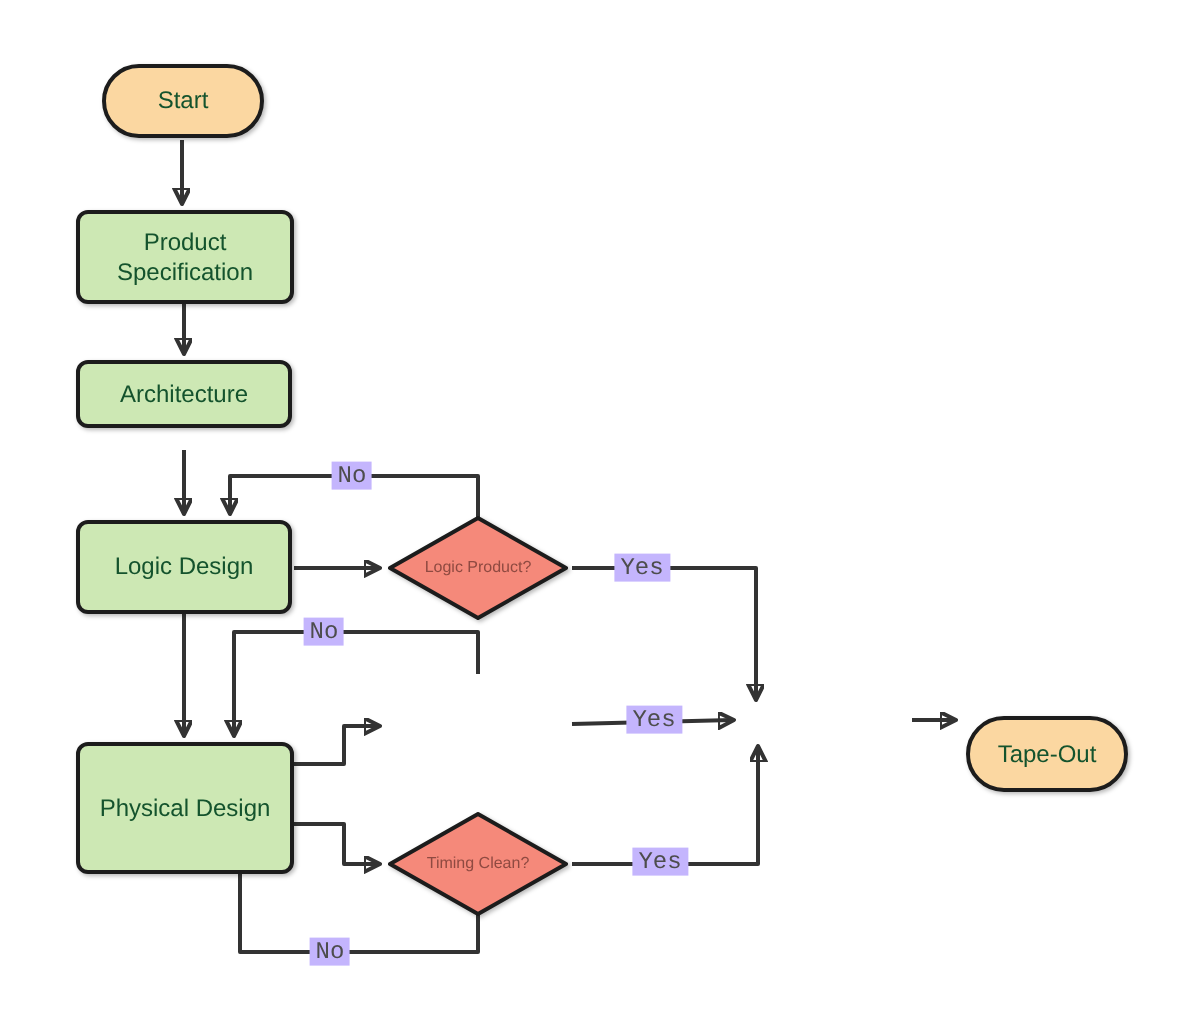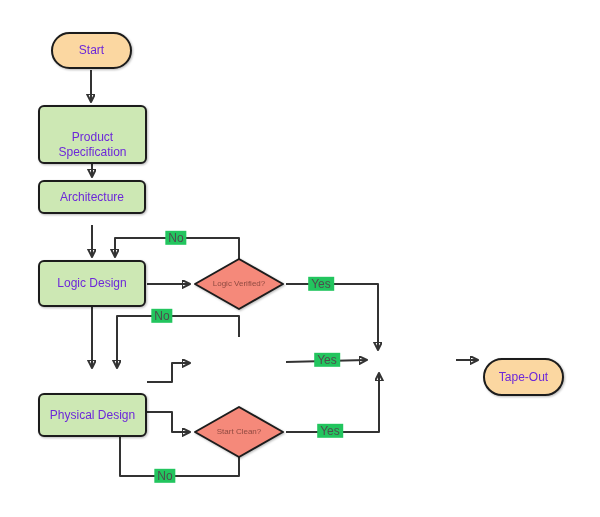--- a/index.html
+++ b/index.html
@@ -3,33 +3,33 @@
 <meta charset="utf-8">
 <style>
   html,body{margin:0;padding:0;background:#ffffff;}
   .canvas{
     position:relative;width:600px;height:517px;background:#ffffff;overflow:hidden;
     font-family:"Liberation Sans","DejaVu Sans",sans-serif;
   }
   .edge-layer{position:absolute;left:0;top:0;width:600px;height:517px;}
   .edge-layer path{fill:none;stroke:#333333;stroke-width:2;stroke-linejoin:round;}
   .node{position:absolute;display:flex;align-items:center;justify-content:center;
-    text-align:center;box-sizing:border-box;color:#6d28d9;font-size:12px;line-height:1.25;
+    text-align:center;box-sizing:border-box;color:#14532d;font-size:12px;line-height:1.25;
     filter:drop-shadow(1px 1.5px 1px rgba(0,0,0,0.28));}
   .process{background:#cde8b4;border:2px solid #1c1c1c;border-radius:6px;padding:2px 4px;}
   .terminator{background:#fbd7a1;border:2px solid #1c1c1c;border-radius:19px;}
   .diamond{filter:drop-shadow(1px 1.5px 1px rgba(0,0,0,0.28));position:absolute;}
   .diamond svg{position:absolute;left:0;top:0;display:block;}
   .diamond .dlabel{position:absolute;left:0;top:0;width:100%;height:100%;
     display:flex;align-items:center;justify-content:center;text-align:center;}
   .dlabel-small{font-size:8px;line-height:1.3;color:#8f4a41;}
   .dlabel-small .inner{width:70px;}
   .dlabel-big{font-size:12.5px;color:#4d4d4d;}
-  .edge-label{position:absolute;transform:translate(-50%,-50%);background:#22c55e;
-    padding:0 3px;font-size:12px;color:#4d4d4d;line-height:1.2;}
+  .edge-label{position:absolute;transform:translate(-50%,-50%);background:#c4b5fd;
+    padding:0 3px;font-size:12px;color:#4d4d4d;line-height:1.2;font-family:Liberation Mono, monospace;}
 </style>
 </head>
 <body>
 
 <div class="canvas">
 
   <svg class="edge-layer" width="600" height="517" viewBox="0 0 600 517">
     <defs>
       <marker id="arrow" markerWidth="9" markerHeight="9" refX="7" refY="4" orient="auto" markerUnits="userSpaceOnUse">
         <path d="M0,0 L8,4 L0,8 Z" fill="#333333"></path>
@@ -48,52 +48,52 @@
     <path d="M147,412 L172,412 L172,432 L189,432" marker-end="url(#arrow)"></path>
     <path d="M286,432 L379,432 L379,374" marker-end="url(#arrow)"></path>
     <path d="M239,457 L239,476 L120,476 L120,430" marker-end="url(#arrow)"></path>
     <path d="M456,360 L477,360" marker-end="url(#arrow)"></path>
   </svg>
 
   <div class="node terminator" style="left:51px;top:32px;width:81px;height:37px;">
     <span>Start</span>
   </div>
 
-  <div class="node process" style="left:38px;top:105px;width:109px;height:59px;align-items:flex-end;">
+  <div class="node process" style="left:38px;top:105px;width:109px;height:47px;">
     <span>Product Specification</span>
   </div>
 
   <div class="node process" style="left:38px;top:180px;width:108px;height:34px;">
     <span>Architecture</span>
   </div>
 
   <div class="node process" style="left:38px;top:260px;width:108px;height:47px;">
     <span>Logic Design</span>
   </div>
 
-  <div class="node process" style="left:38px;top:371px;width:109px;height:44px;margin-top:22px;">
+  <div class="node process" style="left:38px;top:371px;width:109px;height:66px;">
     <span>Physical Design</span>
   </div>
 
   <div class="diamond" style="left:193px;top:258px;width:92px;height:52px;">
     <svg width="92" height="52" viewBox="0 0 92 52">
       <polygon points="46,1 90,26 46,51 2,26" fill="#f5897a" stroke="#1c1c1c" stroke-width="2" stroke-linejoin="round"></polygon>
     </svg>
     <div class="dlabel dlabel-small">
-      <span class="inner">Logic Verified?</span>
+      <span class="inner">Logic Product?</span>
     </div>
   </div>
 
 
   <div class="diamond" style="left:193px;top:406px;width:92px;height:52px;">
     <svg width="92" height="52" viewBox="0 0 92 52">
       <polygon points="46,1 90,26 46,51 2,26" fill="#f5897a" stroke="#1c1c1c" stroke-width="2" stroke-linejoin="round"></polygon>
     </svg>
     <div class="dlabel dlabel-small">
-      <span class="inner">Start Clean?</span>
+      <span class="inner">Timing Clean?</span>
     </div>
   </div>
 
 
   <div class="node terminator" style="left:483px;top:342px;width:81px;height:38px;margin-top:16px;">
     <span>Tape-Out</span>
   </div>
 
   <div class="edge-label" style="left:176px;top:238px;">No</div>
   <div class="edge-label" style="left:321px;top:284px;">Yes</div>

